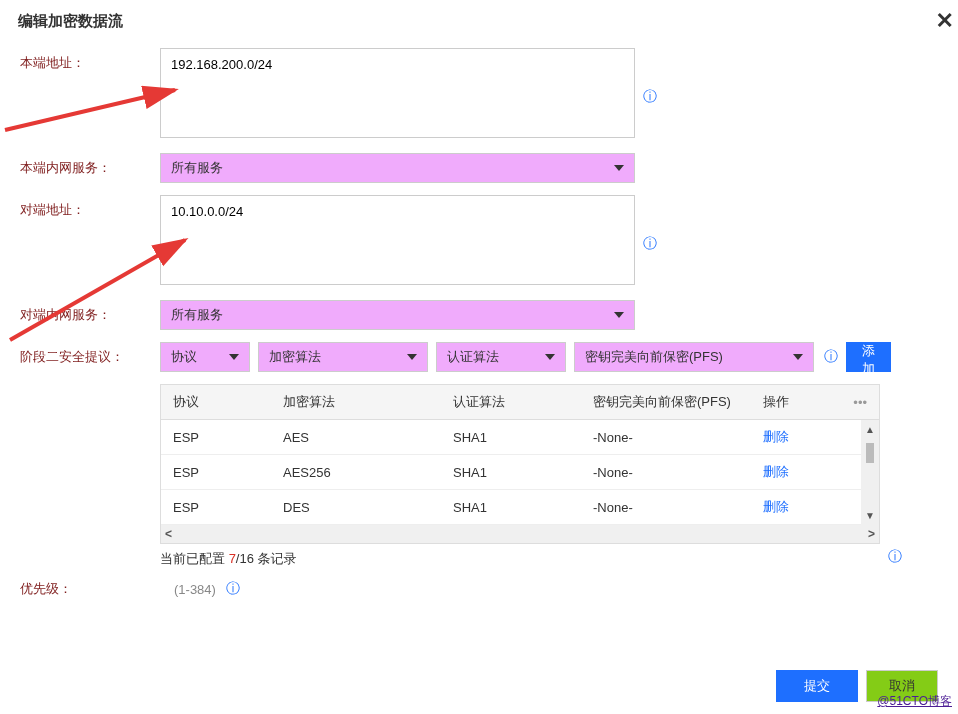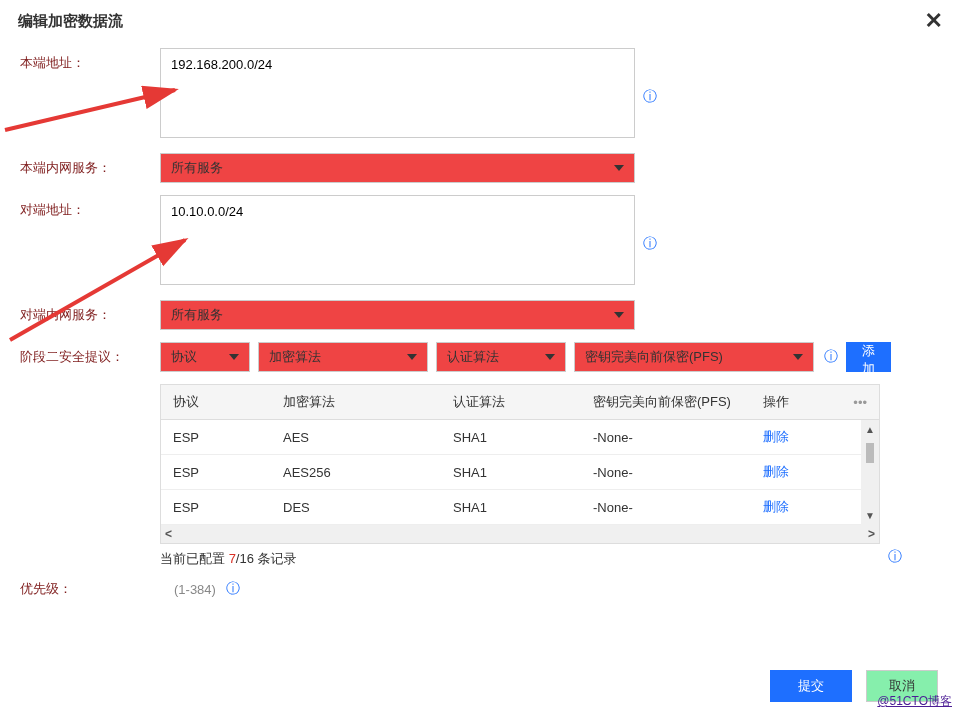--- a/index.html
+++ b/index.html
@@ -1,25 +1,25 @@
 <!DOCTYPE html>
 <html><head>
 <meta charset="utf-8">
 <style>
 * { box-sizing: border-box; margin: 0; padding: 0; }
 body { font-family: "Microsoft YaHei", Arial, sans-serif; font-size: 13px; color: #333; background: #fff; width: 958px; height: 714px; position: relative; overflow: hidden; }
-.header { display: flex; justify-content: space-between; align-items: center; padding: 10px 15px 6px 18px; }
+.header { display: flex; justify-content: space-between; align-items: center; padding: 10px 4px 6px 18px; }
 .header h3 { font-size: 15px; font-weight: bold; }
 .close-x { font-size: 22px; font-weight: bold; cursor: pointer; line-height: 1; }
 .content { padding: 10px 20px 0 20px; }
 .row { display: flex; align-items: flex-start; margin-bottom: 12px; }
 .label { width: 140px; padding-top: 6px; font-size: 13px; color: #7f1d1d; }
 .field { flex: 0 0 auto; width: 475px; position: relative; }
 textarea.txt { width: 100%; height: 90px; border: 1px solid #ccc; padding: 8px 10px; font-size: 13px; font-family: inherit; resize: none; }
-.select { display: flex; justify-content: space-between; align-items: center; width: 100%; height: 30px; border: 1px solid #ccc; padding: 0 10px; font-size: 13px; cursor: pointer; background: #ef4444; }
+.select { display: flex; justify-content: space-between; align-items: center; width: 100%; height: 30px; border: 1px solid #ccc; padding: 0 10px; font-size: 13px; cursor: pointer; background: #f0abfc; }
 .caret { width: 0; height: 0; border-left: 5px solid transparent; border-right: 5px solid transparent; border-top: 6px solid #333; }
 .info { color: #1e6fff; margin-left: 10px; font-size: 14px; align-self: center; cursor: pointer; }
 .info-ta { position: absolute; right: -22px; top: 40px; color: #1e6fff; font-size: 14px; cursor: pointer; }
 .phase2 { display: flex; gap: 8px; align-items: center; width: 720px; }
 .phase2 .select { flex: 1 1 auto; }
 .phase2 .sel-sm { width: 90px; flex: 0 0 90px; }
 .phase2 .sel-md { width: 170px; flex: 0 0 170px; }
 .phase2 .sel-md2 { width: 130px; flex: 0 0 130px; }
 .phase2 .sel-lg { width: 240px; flex: 0 0 240px; }
 .btn-add { background: #1e6fff; color: #fff; border: none; height: 30px; padding: 0 16px; font-size: 13px; cursor: pointer; }
@@ -33,23 +33,23 @@
 .vscroll { position: absolute; right: 0; top: 0; bottom: 0; width: 18px; background: #f0f0f0; display: flex; flex-direction: column; align-items: center; justify-content: space-between; padding: 4px 0; }
 .vscroll .arr { font-size: 10px; color: #555; cursor: pointer; }
 .vscroll .thumb { width: 8px; height: 20px; background: #bbb; margin-top: -40px; }
 .hscroll { height: 18px; background: #f0f0f0; display: flex; align-items: center; justify-content: space-between; padding: 0 4px; }
 .hscroll .arr { font-size: 12px; color: #555; cursor: pointer; font-weight: bold; }
 .hscroll .track { flex: 1; height: 8px; margin: 0 4px; }
 .summary { font-size: 13px; margin-top: 6px; }
 .summary .red { color: #d93025; }
 .input-num { width: 475px; height: 30px; border: 1px solid #ccc; padding: 0 10px; font-size: 13px; }
 .range-hint { color: #888; margin-left: 14px; font-size: 13px; }
-.footer { position: absolute; bottom: 12px; right: 20px; display: flex; gap: 14px; }
+.footer { position: absolute; bottom: 12px; right: 20px; display: flex; gap: 8px; }
 .btn-primary { background: #1e6fff; color: #fff; border: none; height: 32px; padding: 0 28px; font-size: 13px; cursor: pointer; }
-.btn-default { background: #86efac; color: #333; border: 1px solid #ccc; height: 32px; padding: 0 22px; font-size: 13px; cursor: pointer; }
+.btn-default { background: #84cc16; color: #333; border: 1px solid #ccc; height: 32px; padding: 0 22px; font-size: 13px; cursor: pointer; }
 .watermark { position: absolute; bottom: 4px; right: 6px; color: #4c1d95; font-size: 12px; text-decoration: underline; }
 .arrow-svg { position: absolute; pointer-events: none; z-index: 100; }
 </style>
 </head>
 <body>
 
 <div class="header">
   <h3>编辑加密数据流</h3>
   <span class="close-x">✕</span>
 </div>

